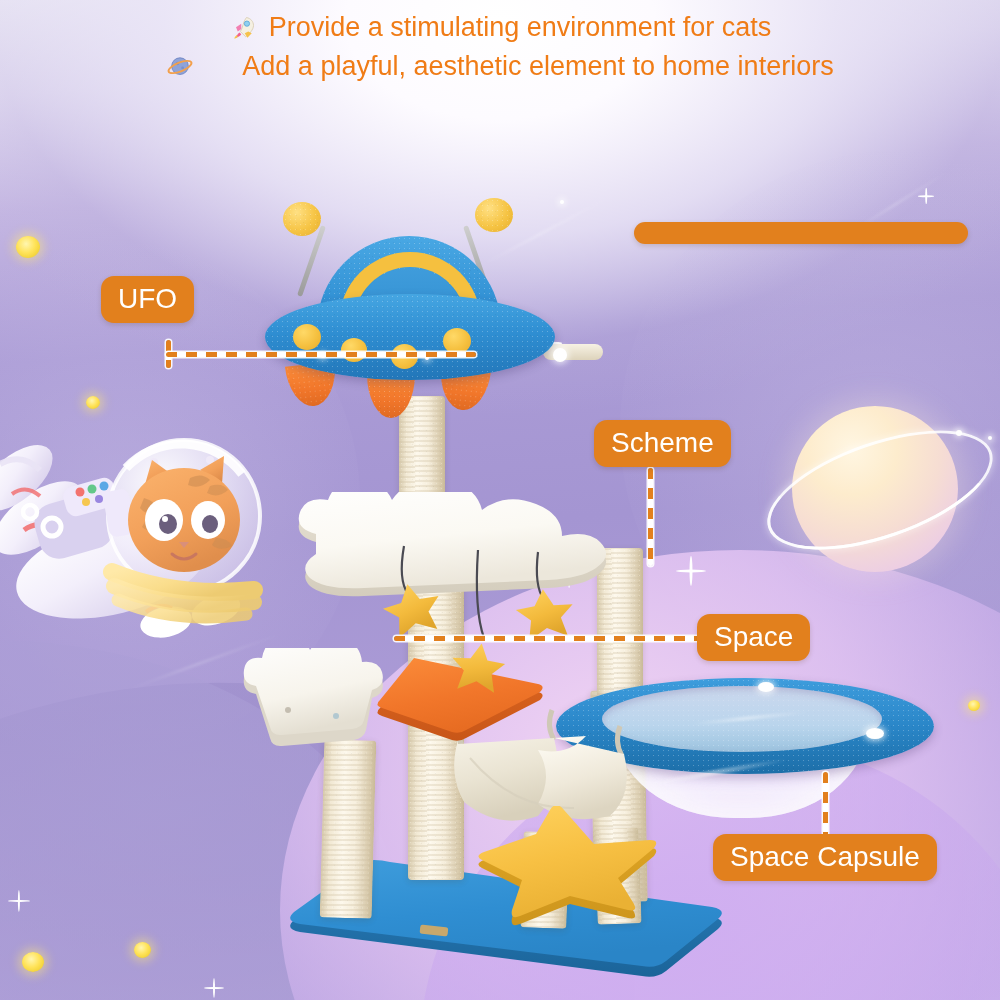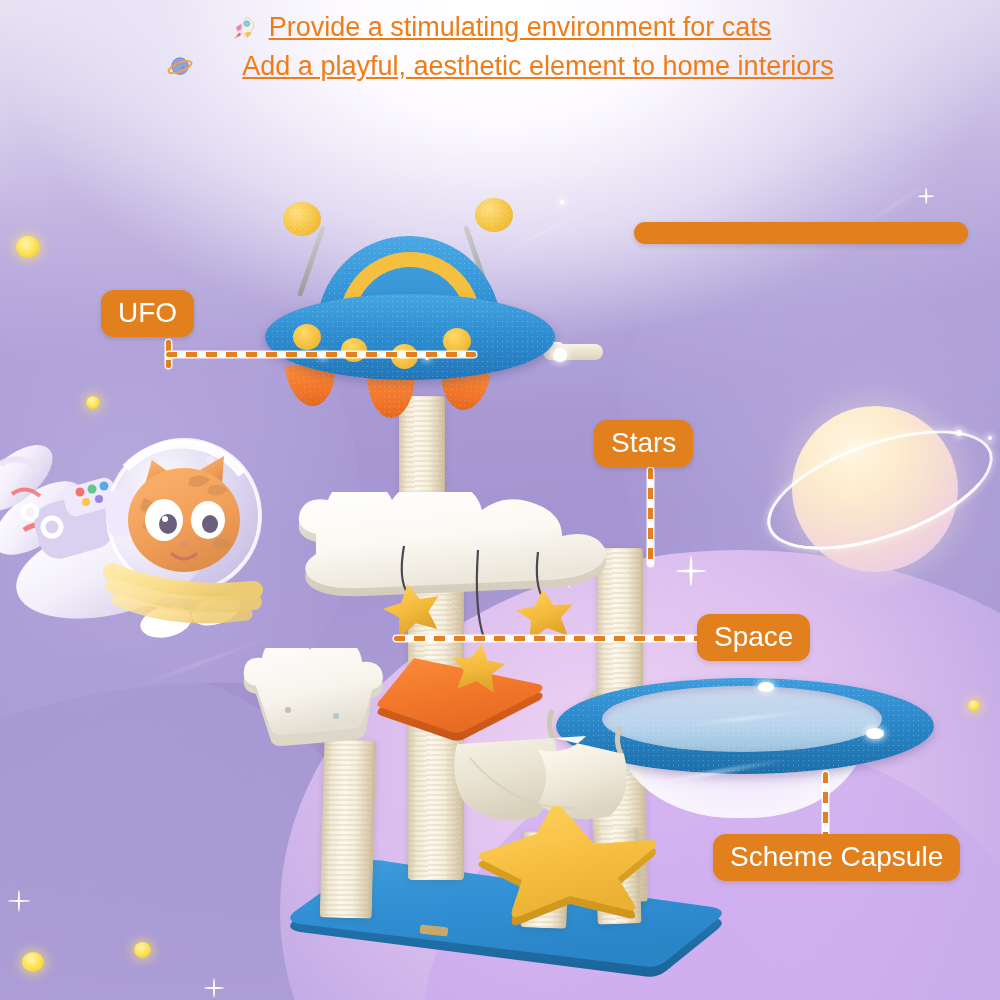--- a/index.html
+++ b/index.html
@@ -99,21 +99,21 @@
   }
 
   
   .header { position:absolute; left:0; top:0; width:1000px; text-align:center; z-index:30; }
   .title {
     font-size:51px; font-weight:bold; color:#e8761a; letter-spacing:-0.5px;
     line-height:1; padding-top:22px; white-space:nowrap;
   }
   .subline {
     display:flex; align-items:center; justify-content:center; gap:12px;
-    color:#f07c16; font-size:27px; line-height:1.15; margin-top:12px; white-space:nowrap;text-decoration:underline;
+    color:#f07c16; font-size:27px; line-height:1.15; margin-top:12px; white-space:nowrap;
   }
   .subline.two { margin-top:8px;gap:48px; }
   .rocket-ico { width:28px; height:28px; display:block; }
   .planet-ico { width:28px; height:28px; display:block; }
 
   
   .callout {
     position:absolute; z-index:40;
     background:#e2801d; color:#ffffff;
     border-radius:13px; padding:7px 17px 9px;
@@ -551,34 +551,34 @@
 
 <div class="leader leader-v" style="left:166px; top:340px; height:28px;"></div>
 <div class="leader leader-h" style="left:166px; top:352px; width:310px;"></div>
 
 <div class="leader leader-v" style="left:648px; top:468px; height:98px;"></div>
 
 <div class="leader leader-h" style="left:394px; top:636px; width:306px;"></div>
 
 <div class="leader leader-v" style="left:823px; top:772px; height:66px;"></div>
 
-<div class="callout" style="left:101px; top:290px;">
+<div class="callout" style="left:101px; top:276px;">
   <span>UFO</span>
 </div>
 
 <div class="callout" style="left:594px; top:420px;">
-  <span>Stars</span>
+  <span>Scheme</span>
 </div>
 
 <div class="callout" style="left:697px; top:614px;">
   <span>Space</span>
 </div>
 
 <div class="callout" style="left:713px; top:834px;">
-  <span>Scheme Capsule</span>
+  <span>Space Capsule</span>
 </div>
 
 <div class="callout multi" style="left:634px; top:222px; width:334px;">
 </div>
 
 <div class="header">
 
   <div class="subline">
     <svg class="rocket-ico" viewBox="0 0 32 32">
       <path d="M20 4c5 1 8 5 8 9 0 5-5 10-9 13l-6-6C16 16 16 8 20 4z" fill="#f5f0e2" stroke="#d8cdb4" stroke-width="1"></path>

